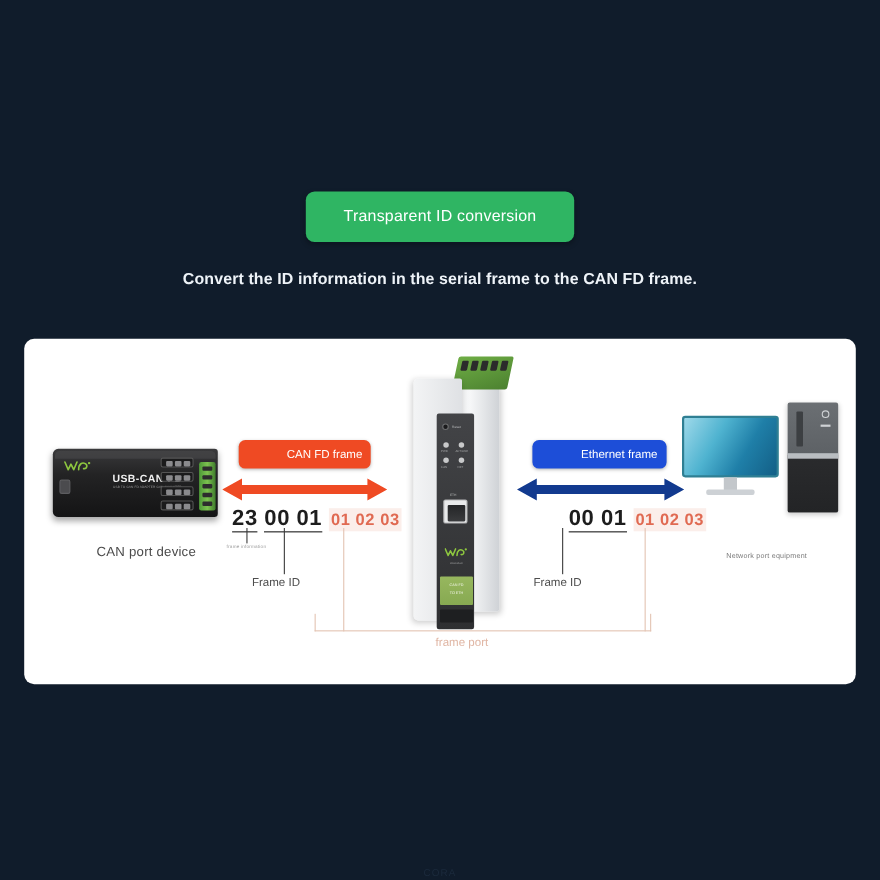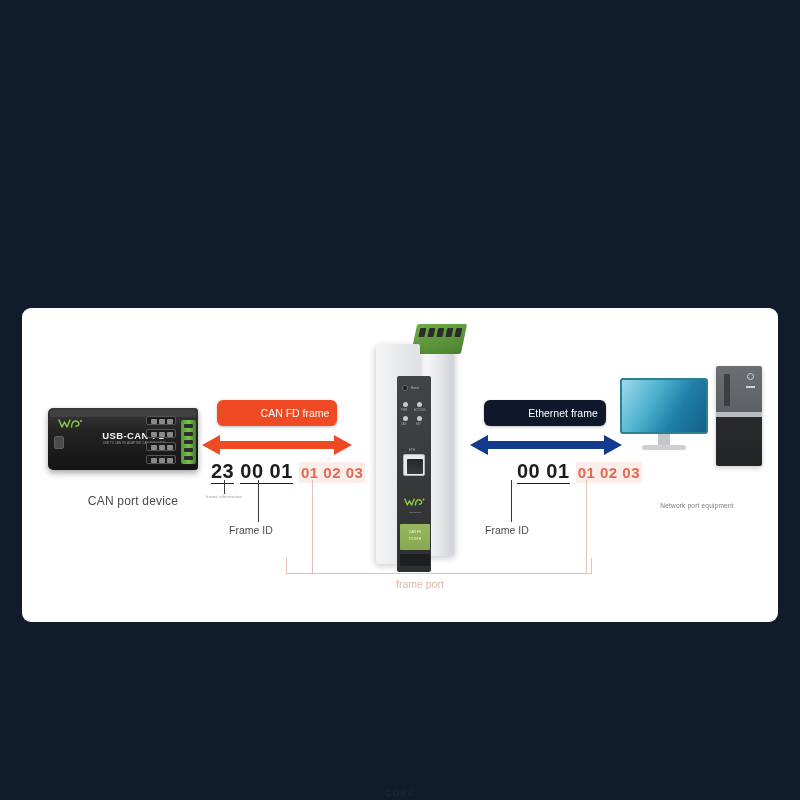--- a/index.html
+++ b/index.html
@@ -77,21 +77,21 @@
   }
 
   
   .pill {
     position:absolute; border-radius:6px; color:#fff; font-size:10.5px;
     display:flex; align-items:center; justify-content:center; font-weight:400;
     box-shadow:0 1px 3px rgba(0,0,0,.25);
     padding-left:36px;
   }
   .pill-orange { background:#ef4a23; }
-  .pill-blue   { background:#0f172a; }
+  .pill-blue   { background:#1d4ed8; }
   .arrow { position:absolute; }
 
   
   .gw { position:absolute; left:338px; top:16px; width:114px; height:248px; }
   .gw-right {
     position:absolute; left:50px; top:26px; width:44px; height:206px;
     background:linear-gradient(90deg,#e9eaec 0%, #f6f7f8 40%, #cfd2d6 100%);
     border-radius:3px; box-shadow:1px 2px 6px rgba(0,0,0,.22);
   }
   .gw-front {
@@ -169,21 +169,25 @@
   .bracket { position:absolute; border:1.1px solid #e3c4b2; border-top:none; }
 
   .watermark { position:absolute; left:0; bottom:2px; width:800px; text-align:center;
                color:#1b2a3c; font-size:9px; letter-spacing:1px; }
 </style>
 </head>
 <body>
 
 <div id="root">
 
-
+  <div class="badge-wrap">
+    <div class="green-badge">Transparent ID conversion</div>
+  </div>
+
+  <div class="subtitle">Convert the ID information in the serial frame to the CAN FD frame.</div>
 
   <div class="card">
 
     <div class="usbcan">
       <div class="usbcan-body">
         <div class="usbcan-top"></div>
         <div class="usb-port"></div>
         <div class="usb-logo">
           <svg viewBox="0 0 52 20" width="26" height="11">
             <path d="M2 3 L8 17 L13 7 L18 17 L24 3" stroke="#8dc63f" stroke-width="3" fill="none" stroke-linecap="round" stroke-linejoin="round"></path>

